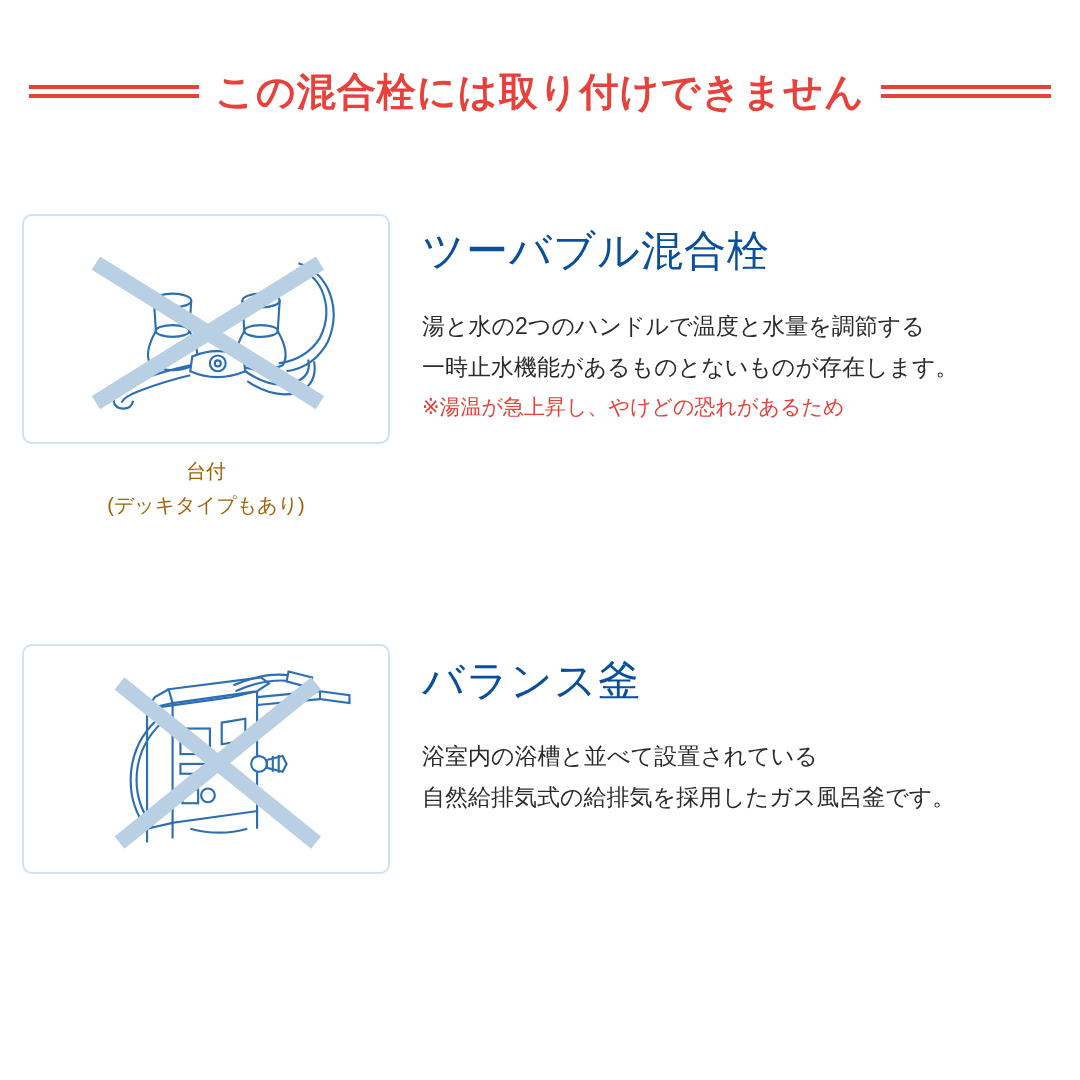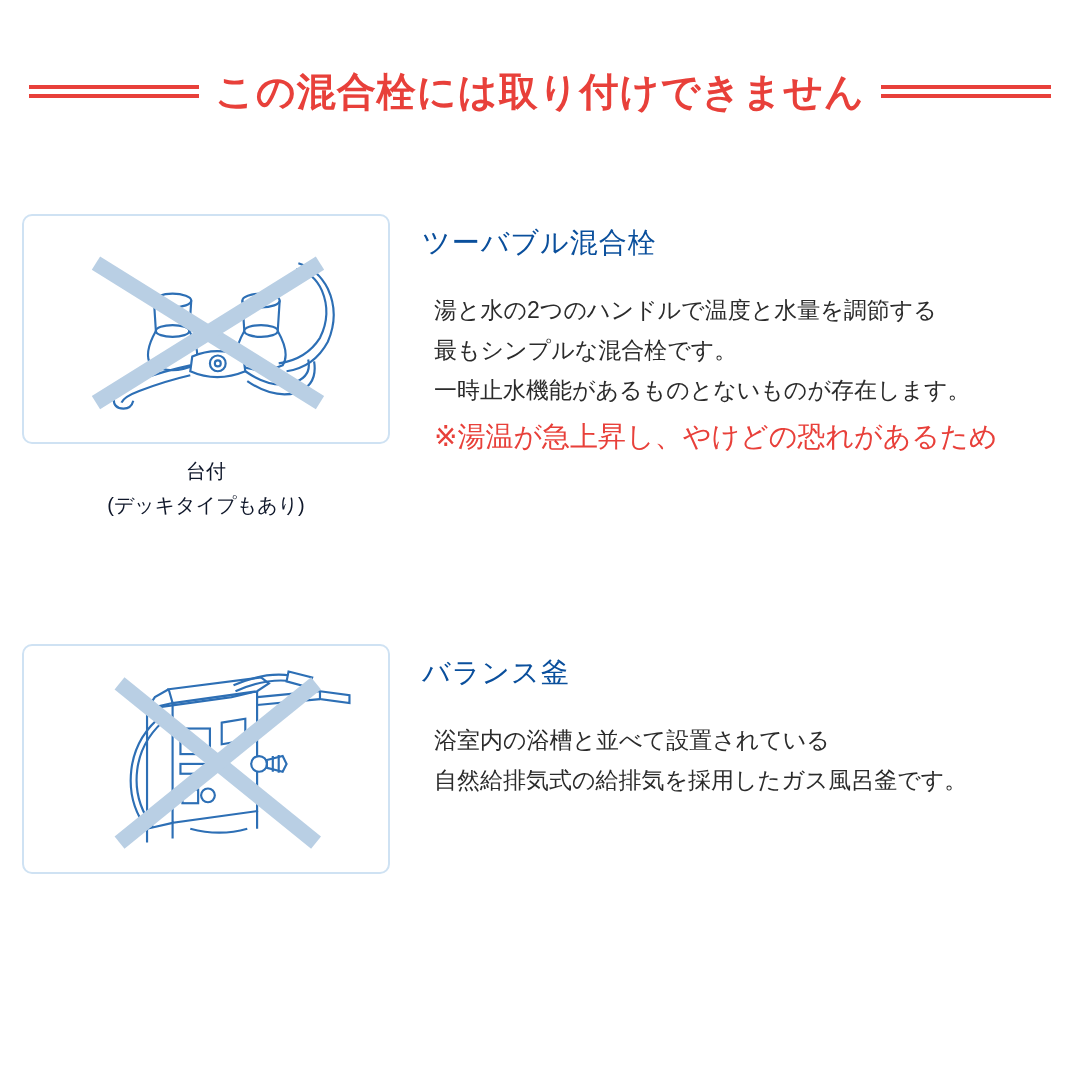--- a/index.html
+++ b/index.html
@@ -93,53 +93,52 @@
   .figure-box svg {
     display: block;
     width: 100%;
     height: 100%;
   }
 
   .figure-caption {
     margin-top: 10px;
     text-align: center;
     width: 368px;
-    color: #0f172a;
+    color: #a16207;
     font-size: 20px;
     line-height: 1.7;
   }
 
   .text-col {
     flex: 1 1 auto;
     padding-left: 22px;
     padding-right: 30px;
     box-sizing: border-box;
   }
 
   .section-title {
     color: #0a4f9c;
-    font-size: 28px;
+    font-size: 42px;
     font-weight: normal;
     letter-spacing: 1px;
     margin: 12px 0 0 0;
     line-height: 1.2;
   }
 
   .section-body {
     margin-top: 30px;
-    margin-left: 12px;
   }
   .body-line {
     font-size: 23px;
     line-height: 1.75;
     color: #2b2b2b;
     white-space: nowrap;
   }
   .note-line {
-    font-size: 28px;
+    font-size: 21px;
     line-height: 1.75;
     color: #e8403a;
     white-space: nowrap;
     margin-top: 2px;
   }
 
   
   .xmark { stroke: #b9cfe4; stroke-width: 16; stroke-linecap: butt; }
   .line-blue { stroke: #2d6fb5; fill: none; stroke-width: 2.2; }
   .fill-white { fill: #ffffff; }
@@ -198,21 +197,20 @@
       <div class="figure-caption">
         <div>台付</div>
         <div>(デッキタイプもあり)</div>
       </div>
     </div>
 
     <div class="text-col">
       <h2 class="section-title">ツーバブル混合栓</h2>
       <div class="section-body">
         <div class="body-line">湯と水の2つのハンドルで温度と水量を調節する</div>
-        <div class="body-line">最もシンプルな混合栓です。</div>
         <div class="body-line">一時止水機能があるものとないものが存在します。</div>
         <div class="note-line">※湯温が急上昇し、やけどの恐れがあるため</div>
       </div>
     </div>
   </div>
 
   <div class="section section-2">
 
     <div class="figure-col">
       <div class="figure-box">

